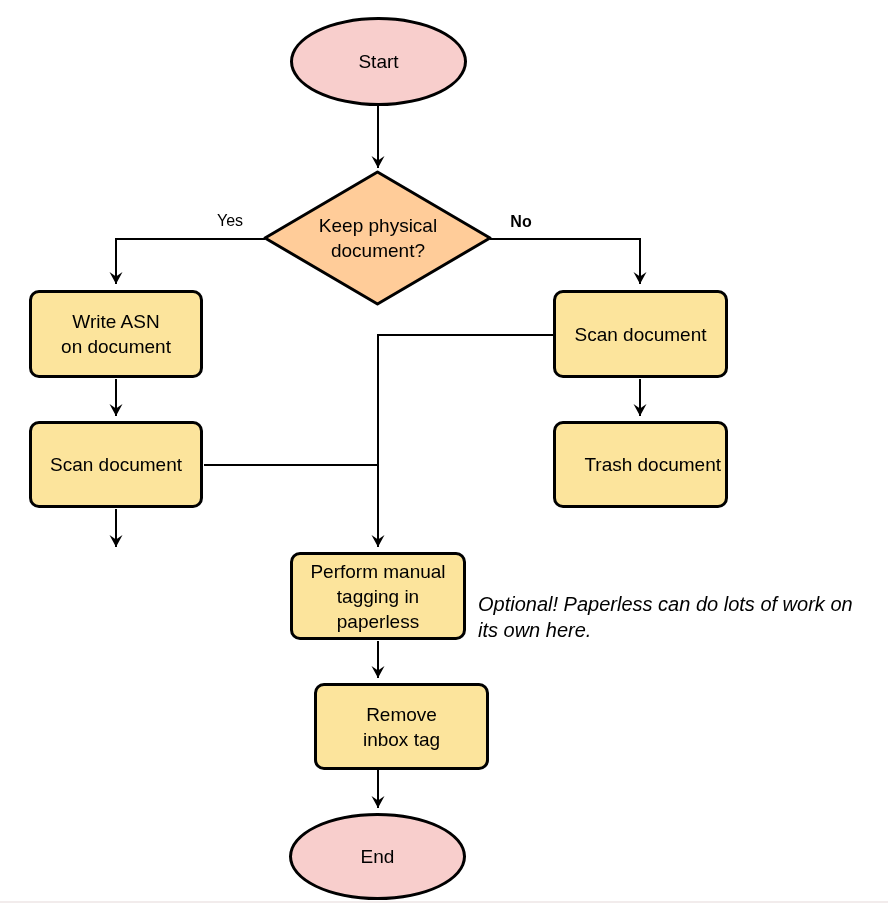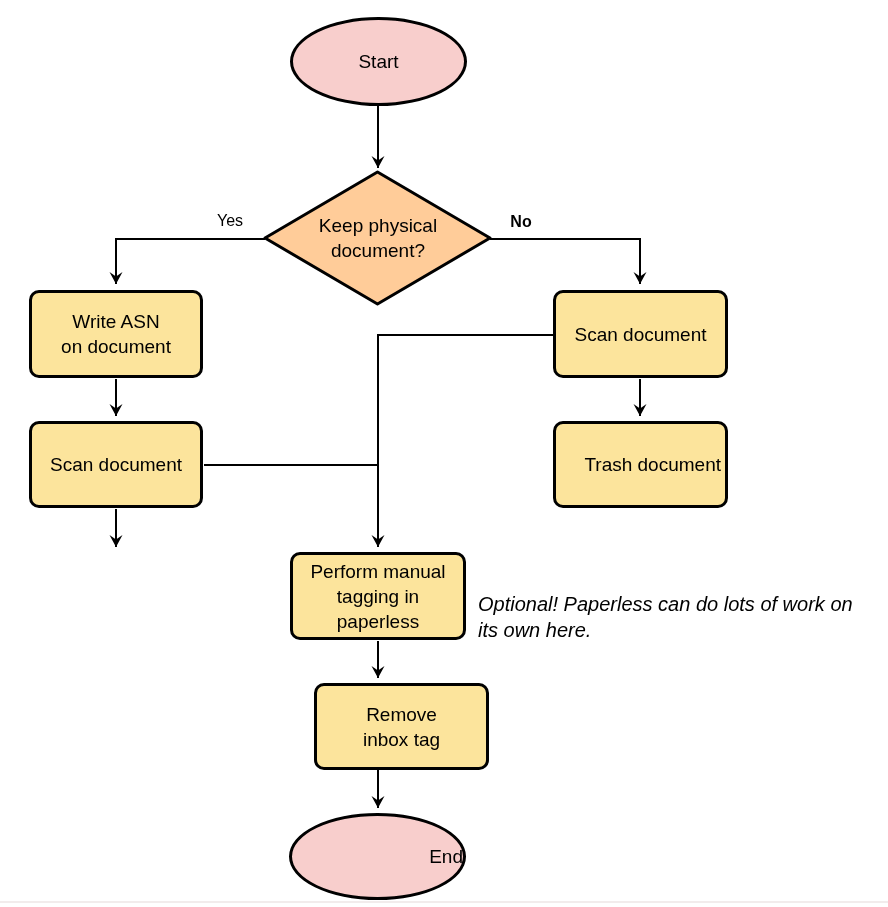--- a/index.html
+++ b/index.html
@@ -100,19 +100,19 @@
   </div>
 
   <div class="note">Optional! Paperless can do lots of work on
 its own here.</div>
 
   <div class="node process" style="left:290px; top:683px; width:175px; height:87px;margin-left:24px;">
     <span>Remove
 inbox tag</span>
   </div>
 
-  <div class="node terminator" style="left:289px; top:813px; width:177px; height:87px;justify-content:flex-end;">
+  <div class="node terminator" style="left:289px; top:813px; width:177px; height:87px;">
     <span>End</span>
   </div>
 
   <div class="bottom-divider"></div>
 
 </div>
 
 </body></html>

